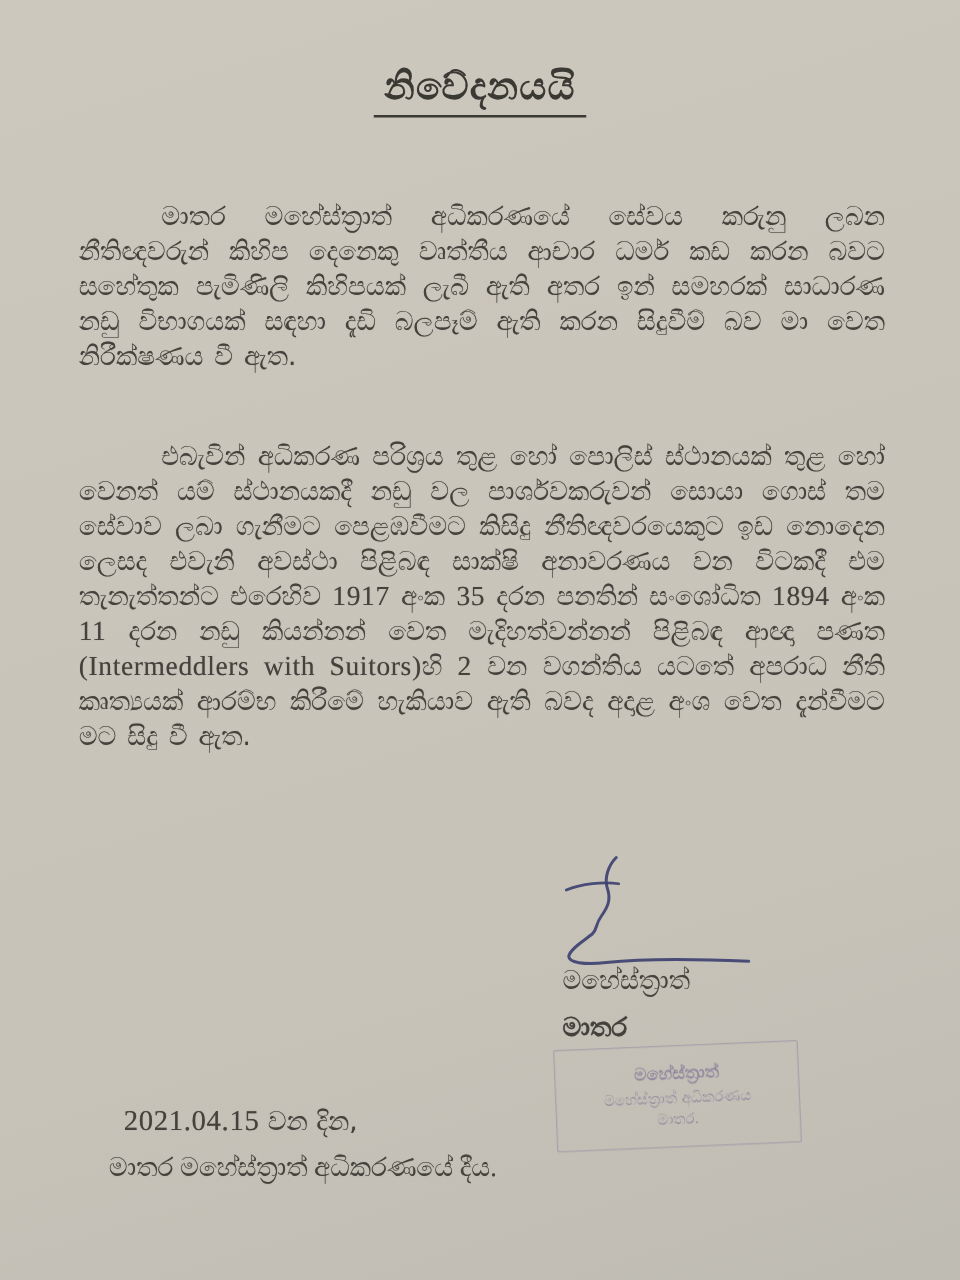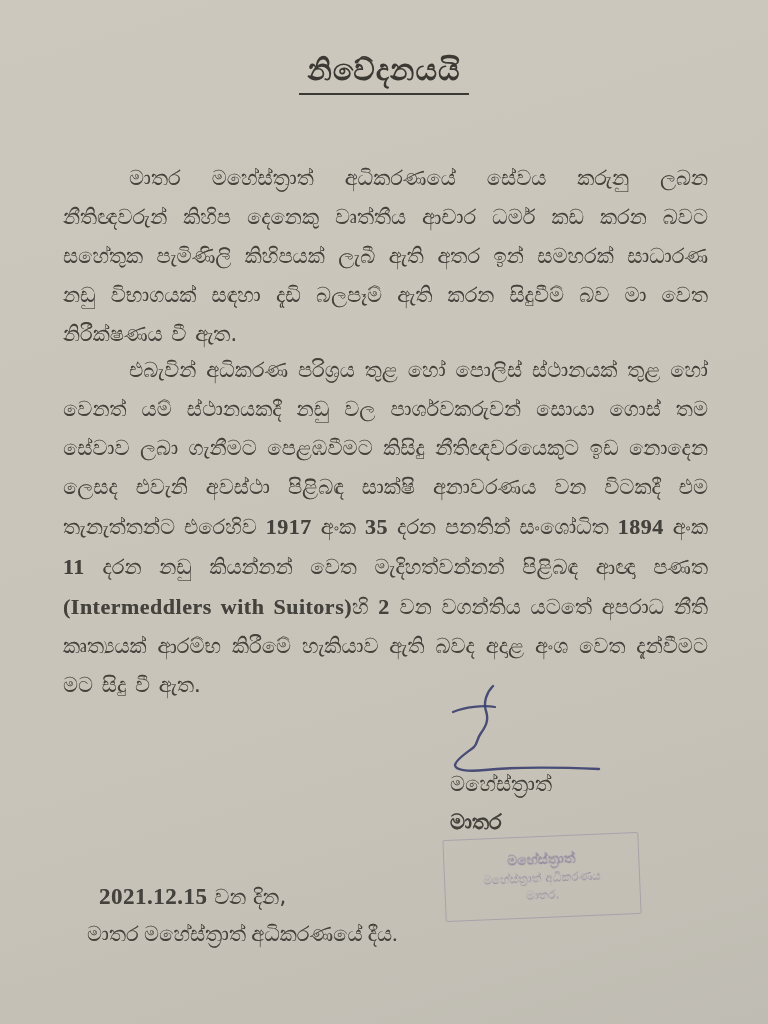--- a/index.html
+++ b/index.html
@@ -26,32 +26,32 @@
   .doc-title span {
     display: inline-block;
     padding: 0 8px 5px 8px;
     border-bottom: 2.5px solid #3b3933;
   }
   .para {
     position: absolute;
     left: 63px;
     width: 645px;
     font-size: 21px;
-    line-height: 39px;
+    line-height: 28px;
     color: #44423c;
     text-align: justify;
     text-indent: 66px;
     text-shadow: 0 0 0.6px rgba(68,66,60,0.55);
     word-spacing: 2px;
   }
   .para-1 { top: 138px; }
   .para-2 { top: 330px; }
   .para b, .footer b {
     font-family: "Liberation Serif", serif;
-    font-weight: bold;
+    font-weight: normal;
     font-size: 22px;
     letter-spacing: 0.5px;
   }
   .signature-block {
     position: absolute;
     left: 443px; top: 680px;
     width: 240px;
   }
   .signature-svg { display: block; }
   .sig-name, .sig-place {
@@ -120,17 +120,17 @@
 
   <div class="sig-name">මහේස්ත්‍රාත්</div>
   <div class="sig-place">මාතර</div>
 
   <div class="stamp">
     <div class="stamp-line stamp-line-0">මහේස්ත්‍රාත්</div>
     <div class="stamp-line stamp-line-1">මහේස්ත්‍රාත් අධිකරණය</div>
     <div class="stamp-line stamp-line-2">මාතර.</div>
   </div>
 
-  <div class="footer-date footer"><b>2021.12.15</b><span> වන දින,</span></div>
+  <div class="footer-date footer"><b>2021.04.15</b><span> වන දින,</span></div>
 
   <div class="footer-place">මාතර මහේස්ත්‍රාත් අධිකරණයේ දීය.</div>
 
 </div>
 
 </body></html>

